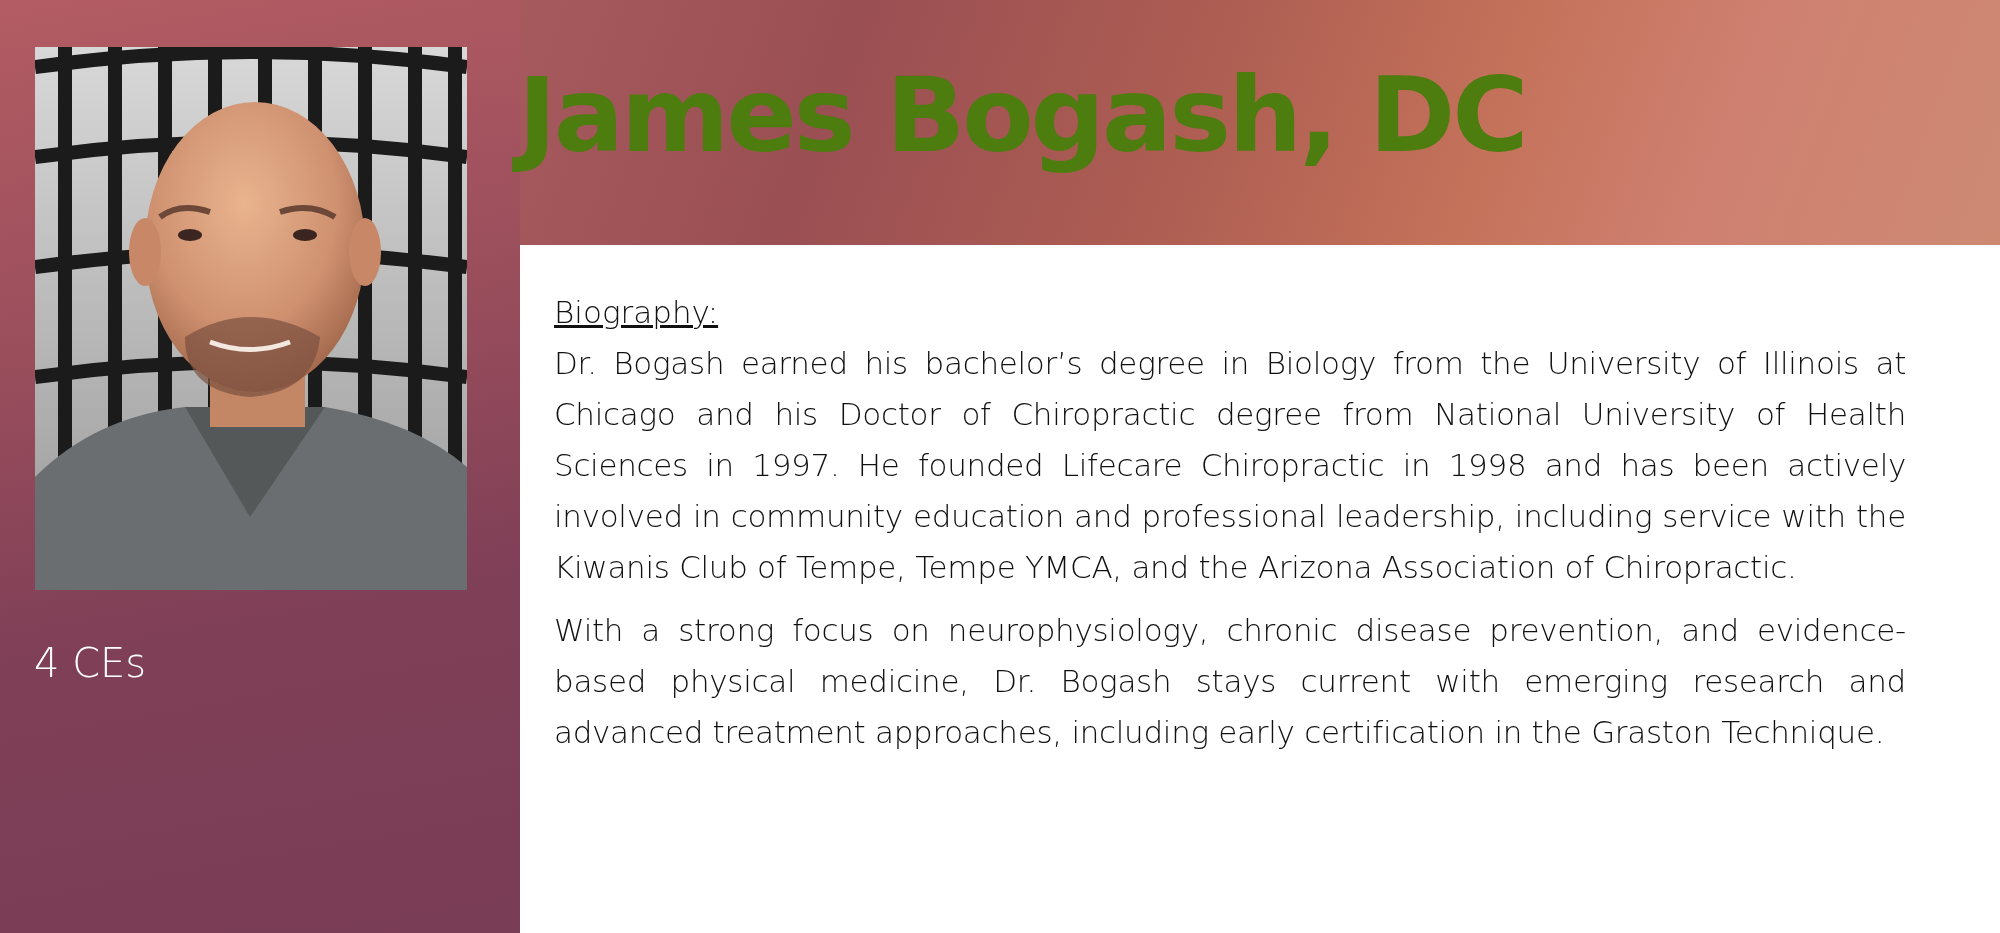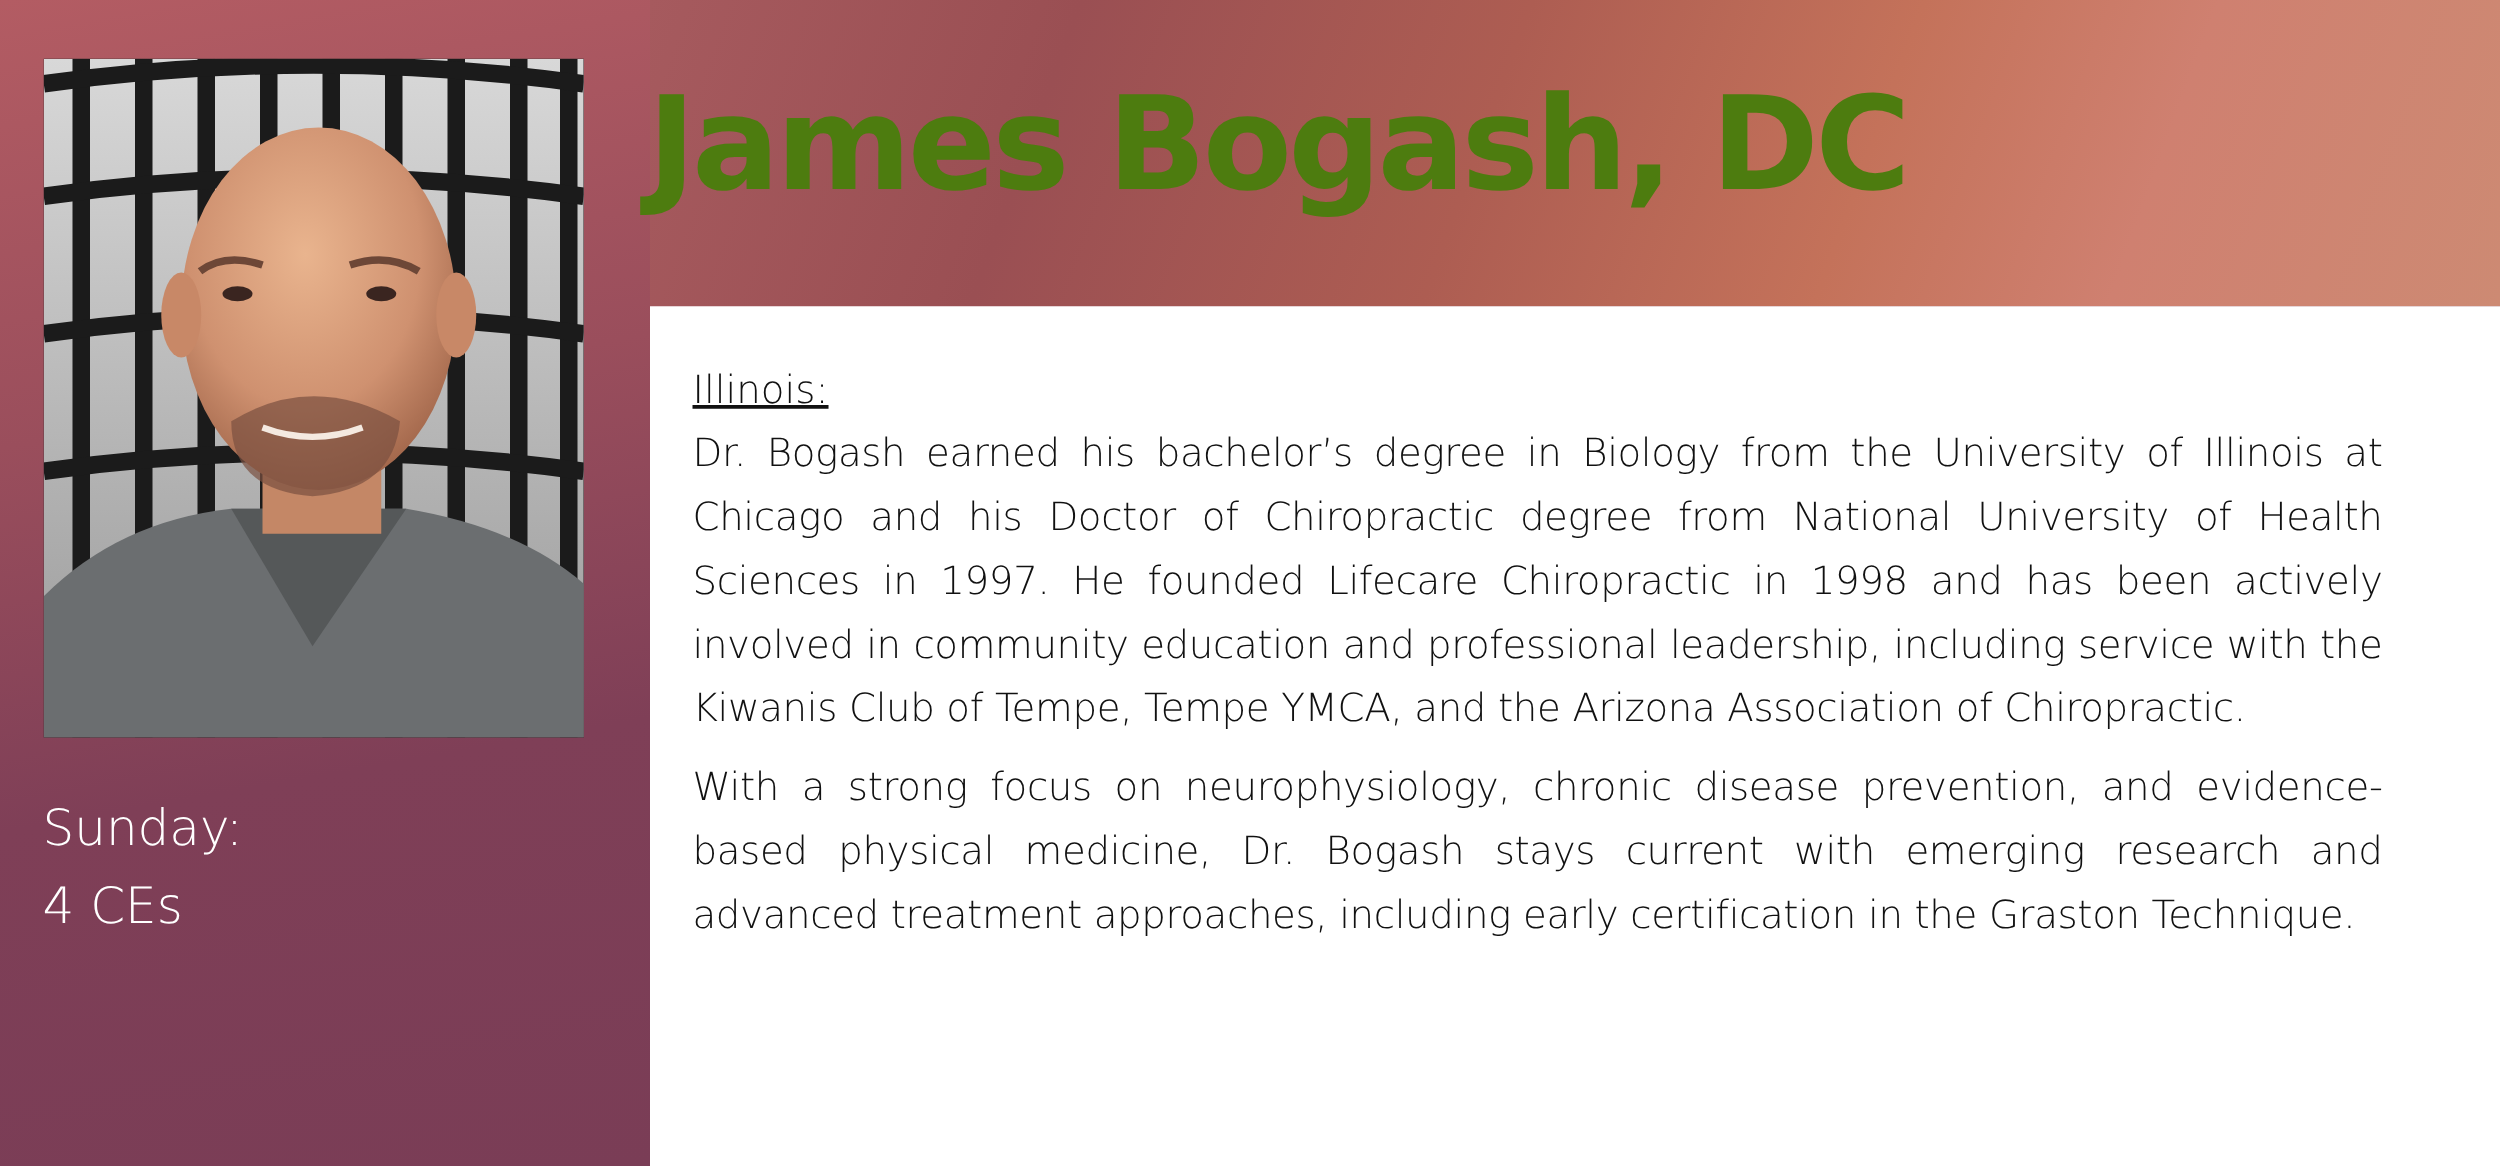--- a/index.html
+++ b/index.html
@@ -91,23 +91,22 @@
     <path d="M125 170 Q145 155 175 165" stroke="#6d4737" stroke-width="6" fill="none"></path>
     <path d="M245 165 Q275 155 300 170" stroke="#6d4737" stroke-width="6" fill="none"></path>
     <ellipse cx="155" cy="188" rx="12" ry="6" fill="#3a2520"></ellipse>
     <ellipse cx="270" cy="188" rx="12" ry="6" fill="#3a2520"></ellipse>
     <path d="M150 290 Q215 250 285 290 Q280 345 215 350 Q150 345 150 290 Z" fill="#7a5040" opacity="0.7"></path>
     <path d="M175 295 Q215 310 255 295" stroke="#f4e9e0" stroke-width="5" fill="none"></path>
   </svg>
 </div>
 
 <div class="schedule">
-  <div>Sunday:</div>
   <div>4 CEs</div>
 </div>
 
 <div class="content">
   <div class="bio">
-    <div class="bio-heading">Illinois:</div>
+    <div class="bio-heading">Biography:</div>
     <p>Dr. Bogash earned his bachelor’s degree in Biology from the University of Illinois at Chicago and his Doctor of Chiropractic degree from National University of Health Sciences in 1997. He founded Lifecare Chiropractic in 1998 and has been actively involved in community education and professional leadership, including service with the Kiwanis Club of Tempe, Tempe YMCA, and the Arizona Association of Chiropractic.</p>
     <p>With a strong focus on neurophysiology, chronic disease prevention, and evidence-based physical medicine, Dr. Bogash stays current with emerging research and advanced treatment approaches, including early certification in the Graston Technique.</p>
   </div>
 </div>
 
 </body></html>

